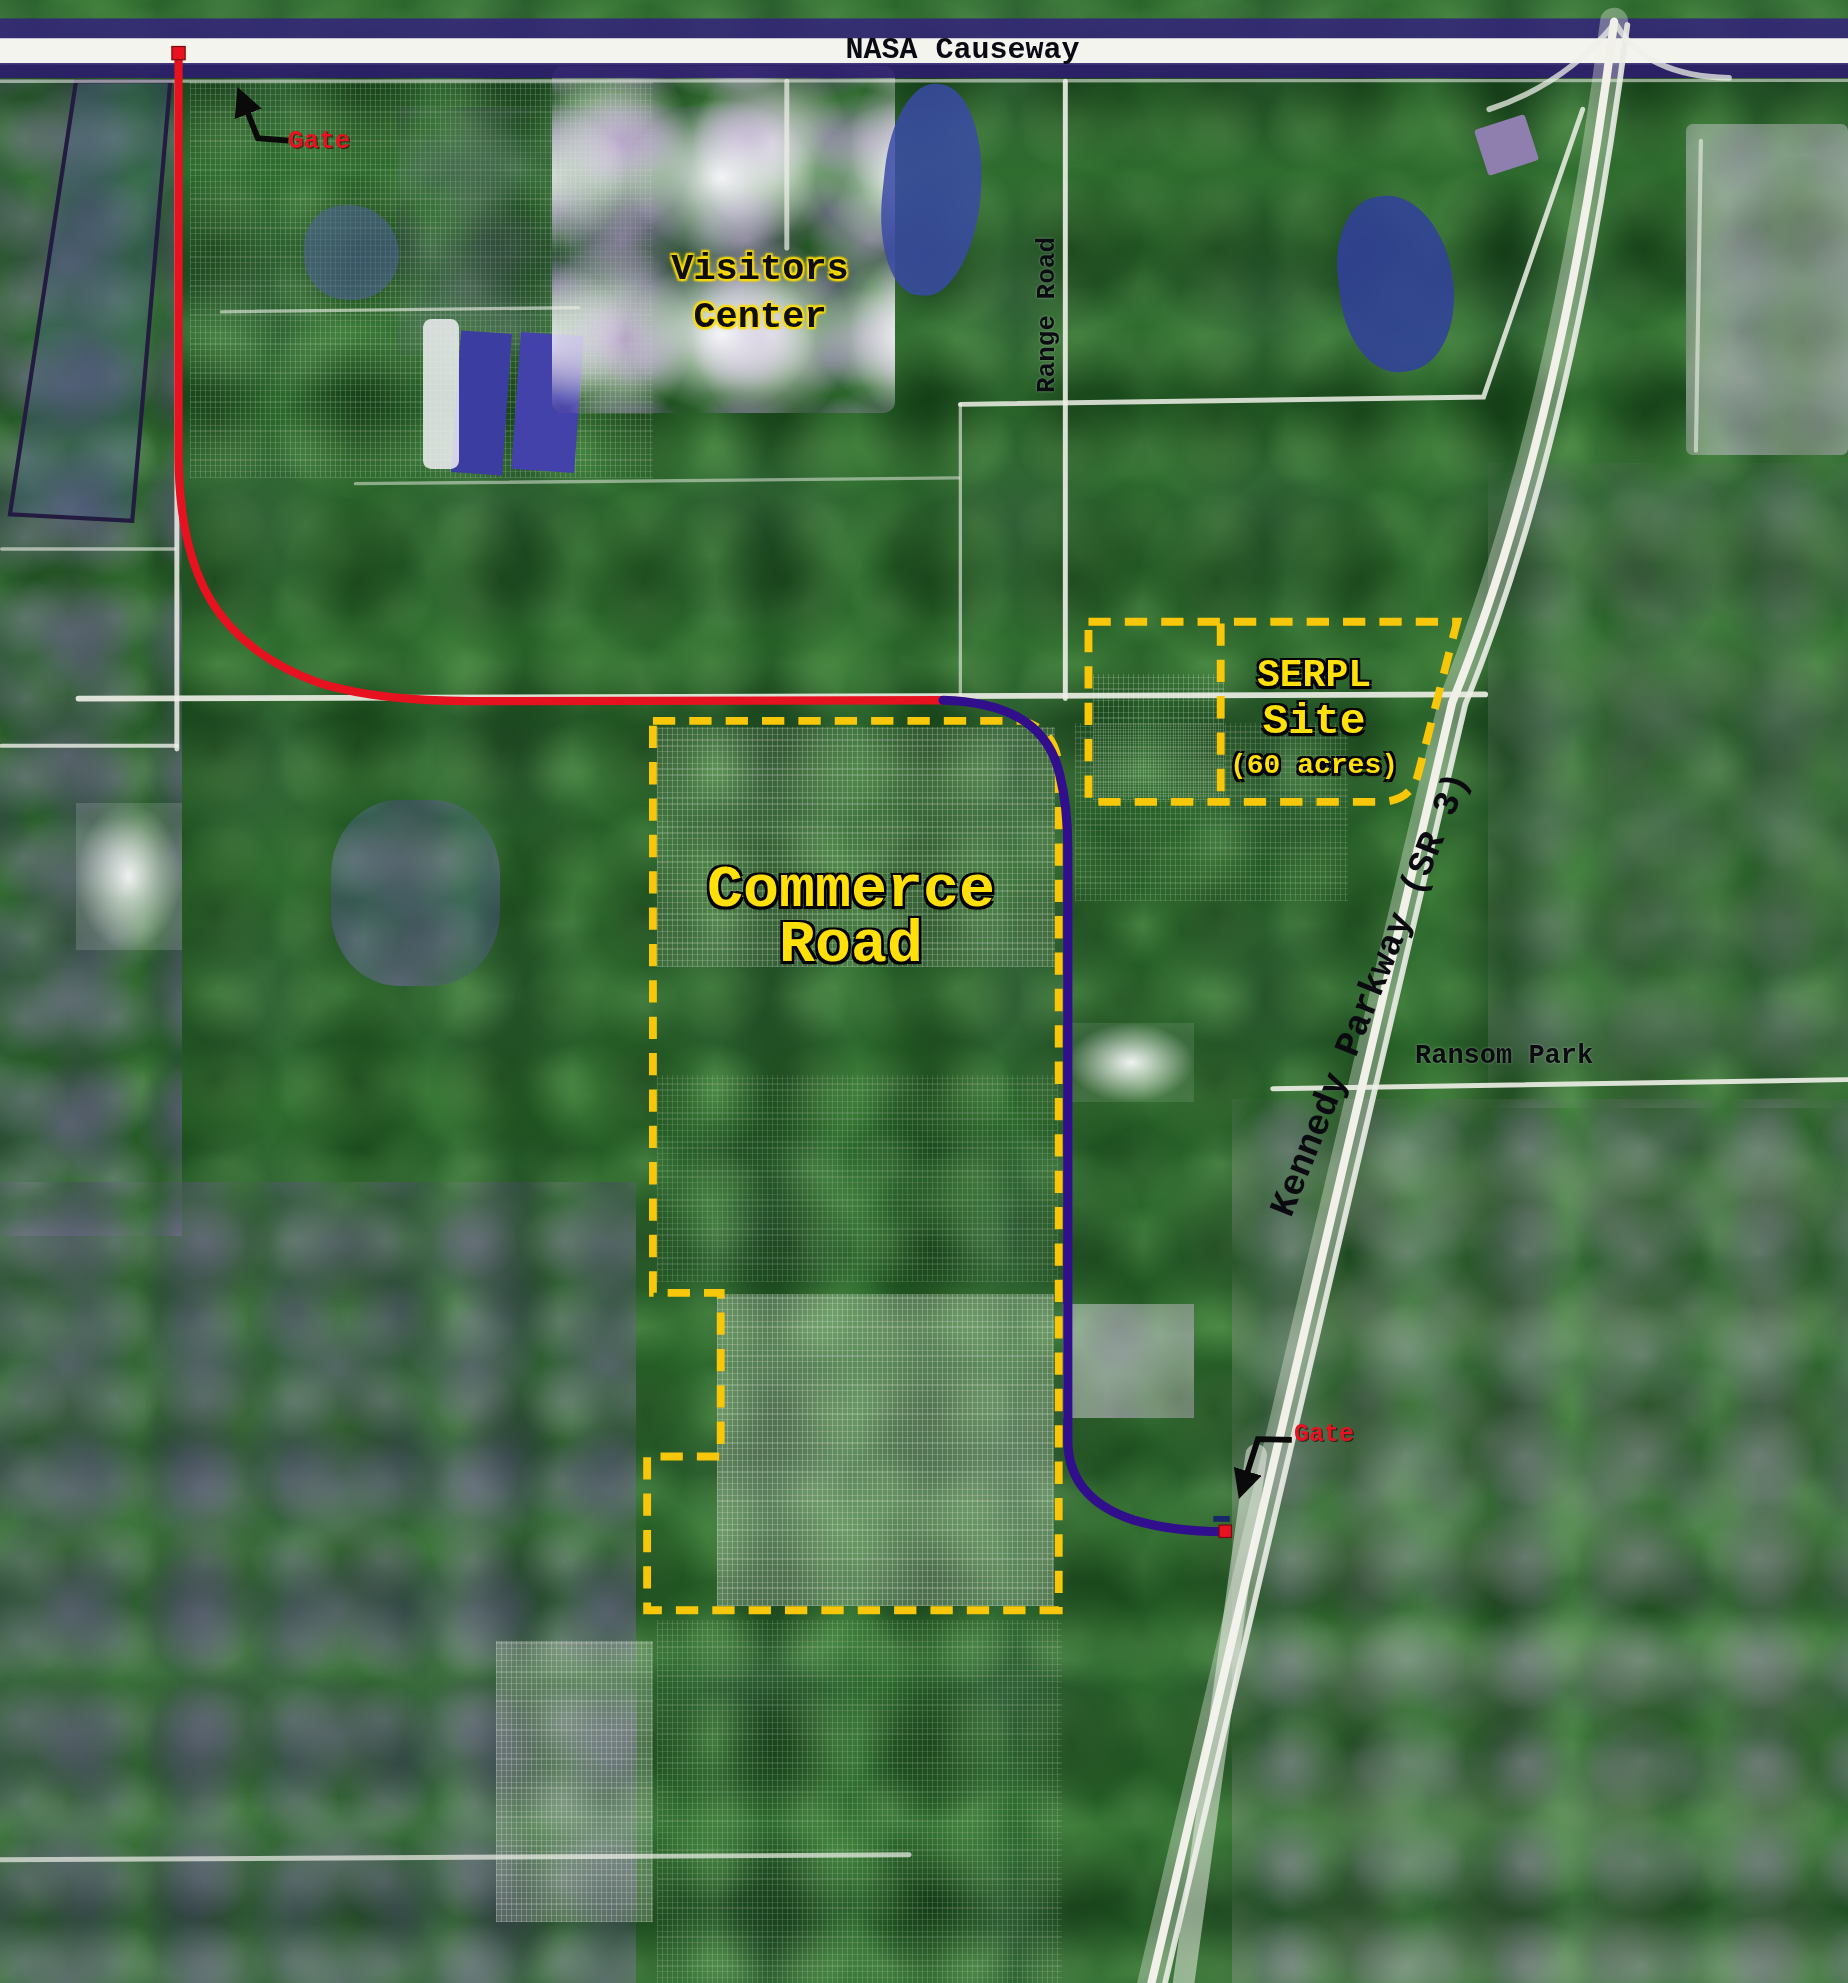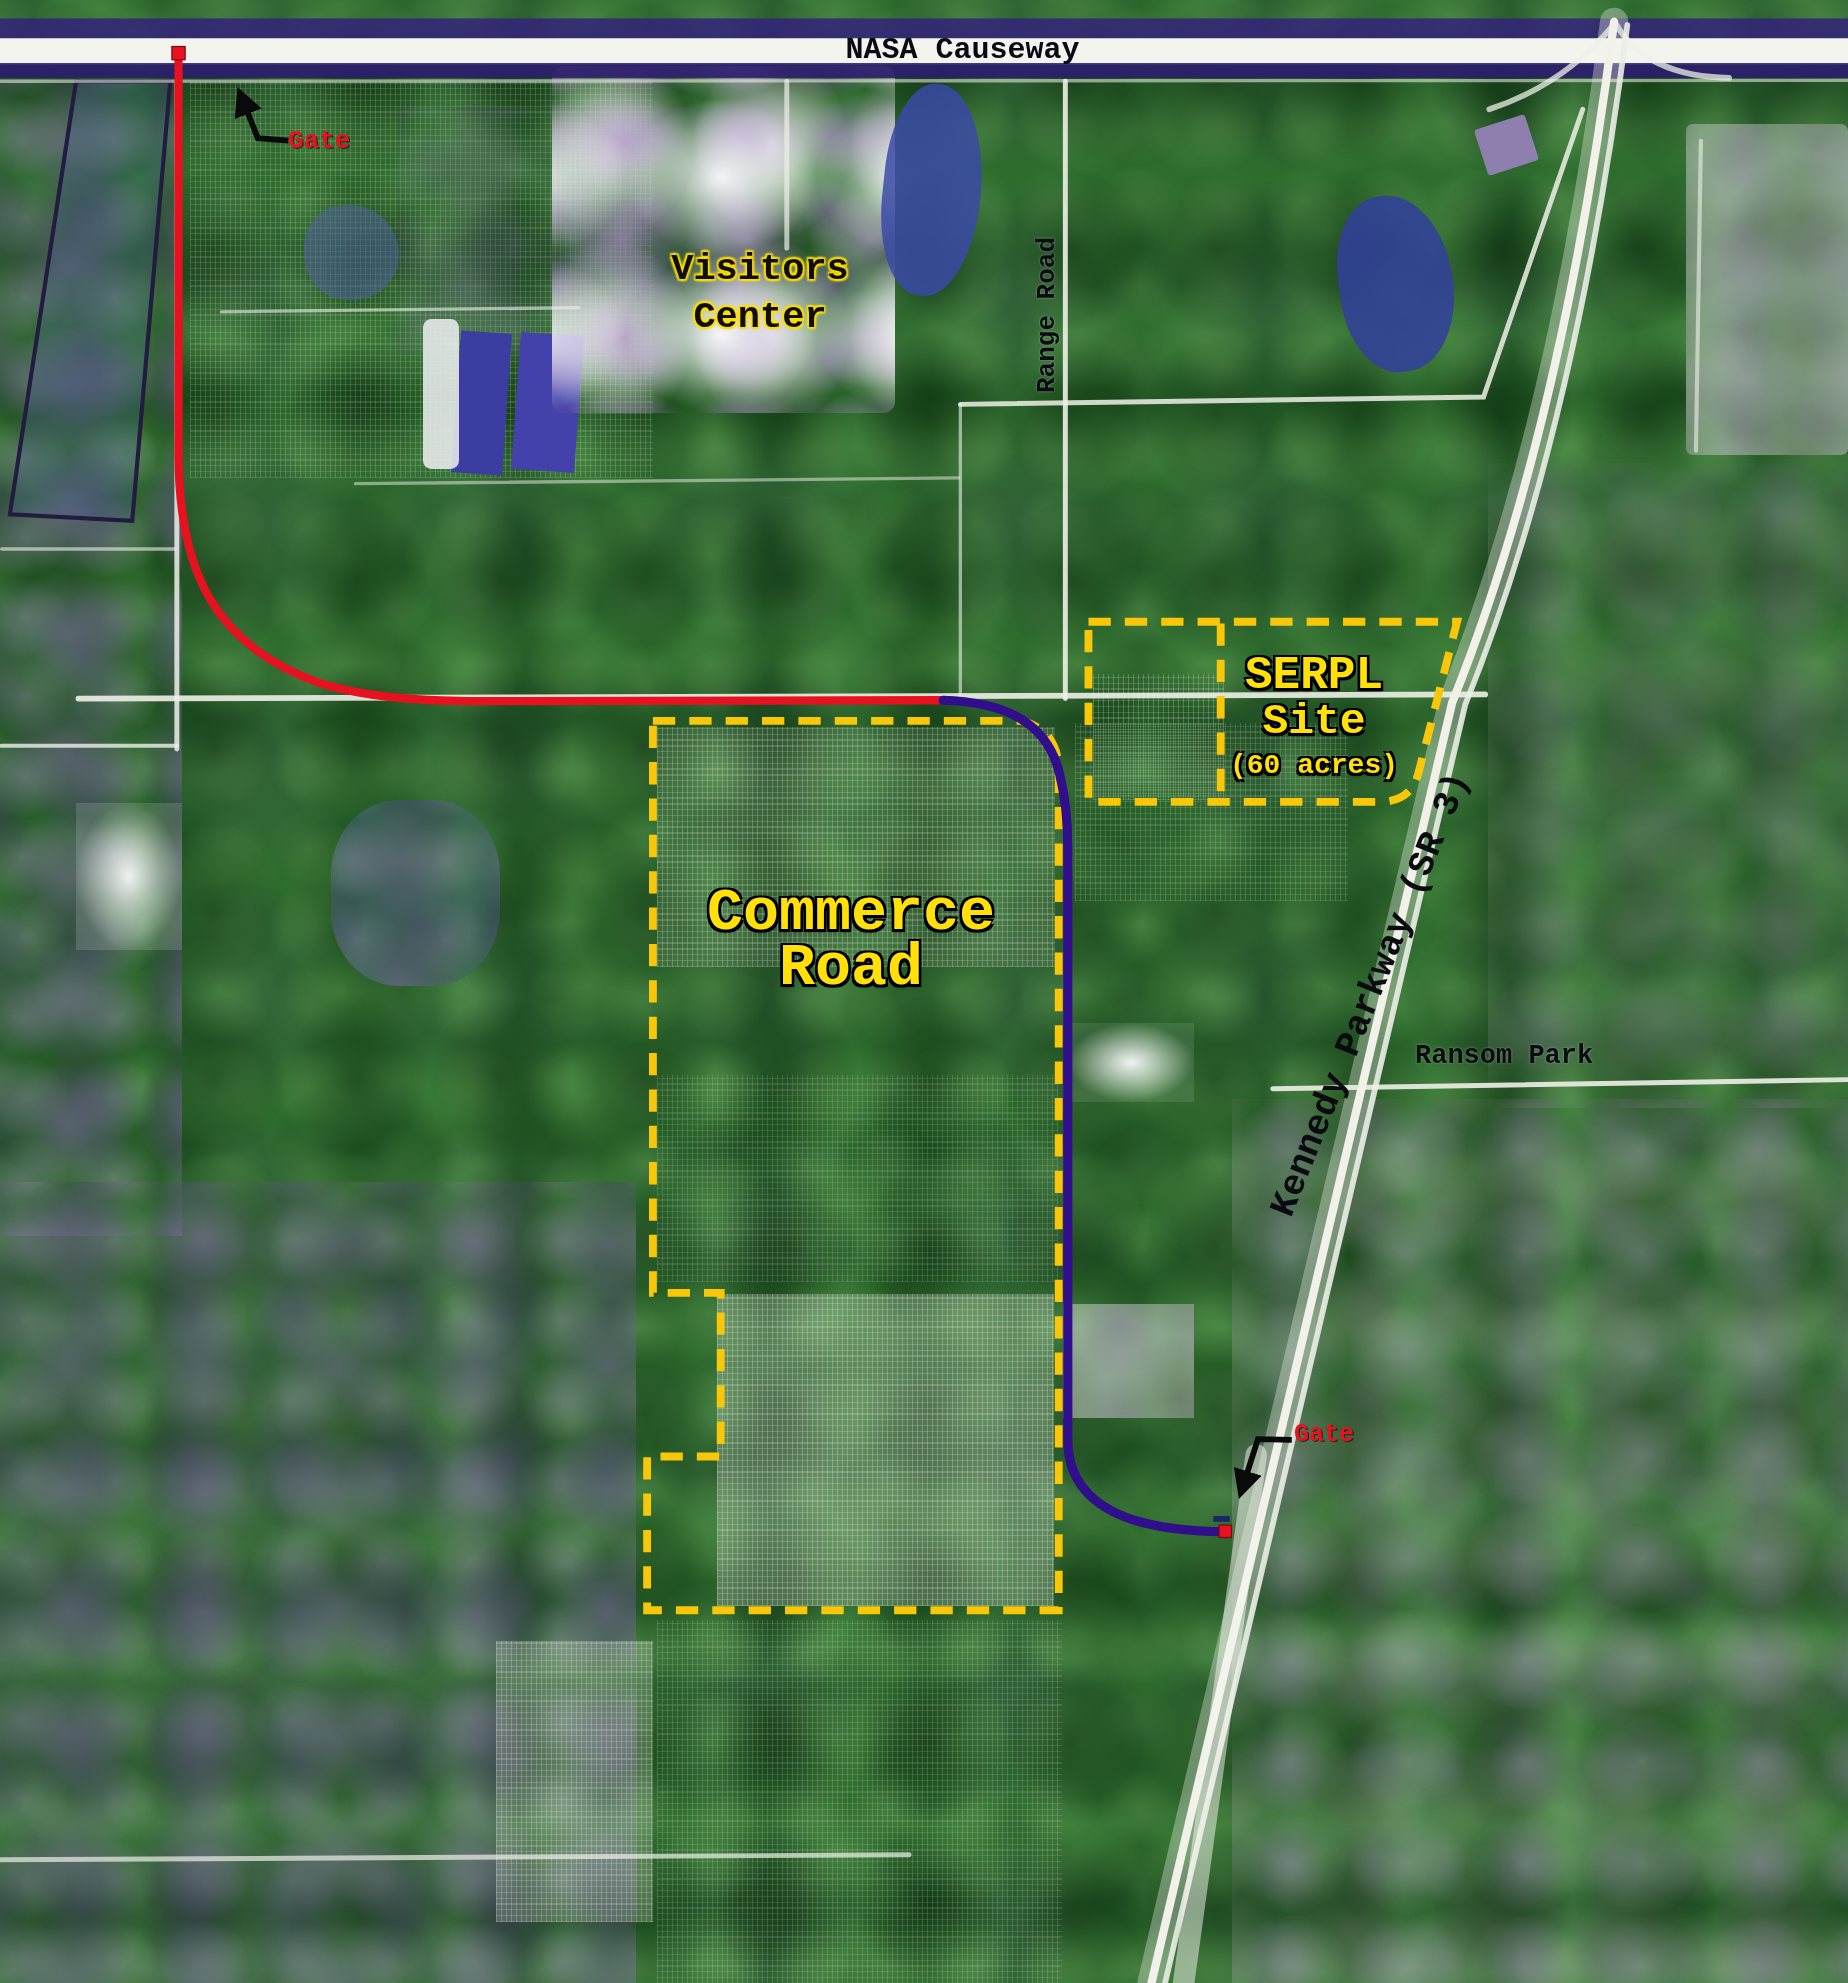--- a/index.html
+++ b/index.html
@@ -139,26 +139,26 @@
   <div class="lbl gate-red" style="left:288px;top:126px;font-size:26px;">Gate</div>
 
   <div class="lbl center black-halo-yellow" style="left:636px;top:245px;width:248px;font-size:37px;line-height:48px;">
     <div>Visitors</div>
     <div>Center</div>
   </div>
 
   <div class="lbl center road-black" style="left:923px;top:300px;width:248px;font-size:26px;transform:rotate(-90deg);">Range Road</div>
 
   <div class="lbl center yellow-site" style="left:1186px;top:653px;width:256px;">
-    <div style="font-size:46px;line-height:46px;">SERPL</div>
+    <div style="font-size:38px;line-height:46px;">SERPL</div>
     <div style="font-size:43px;line-height:46px;">Site</div>
     <div style="font-size:28px;line-height:31px;margin-top:5px;">(60 acres)</div>
   </div>
 
-  <div class="lbl center yellow-site" style="left:636px;top:886px;width:430px;">
+  <div class="lbl center yellow-site" style="left:636px;top:863px;width:430px;">
     <div style="font-size:60px;line-height:55px;">Commerce</div>
     <div style="font-size:60px;line-height:55px;">Road</div>
   </div>
 
   <div class="lbl center" style="left:1123px;top:974px;width:496px;font-size:36px;color:#0a0a10;transform:rotate(-68deg);">Kennedy Parkway (SR 3)</div>
 
   <div class="lbl road-black" style="left:1415px;top:1041px;font-size:27px;">Ransom Park</div>
 
   <div class="lbl gate-red" style="left:1294px;top:1420px;font-size:25px;">Gate</div>
 

